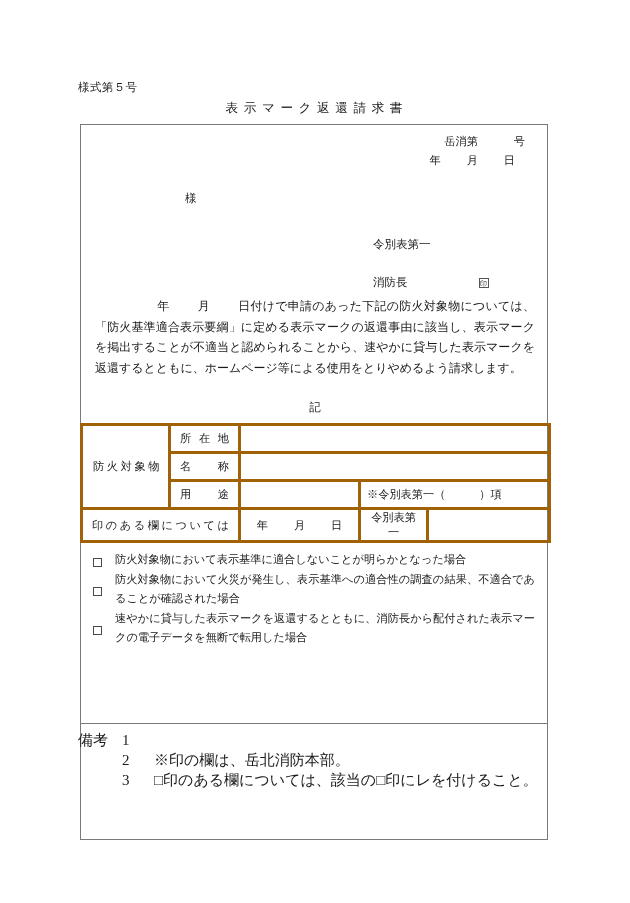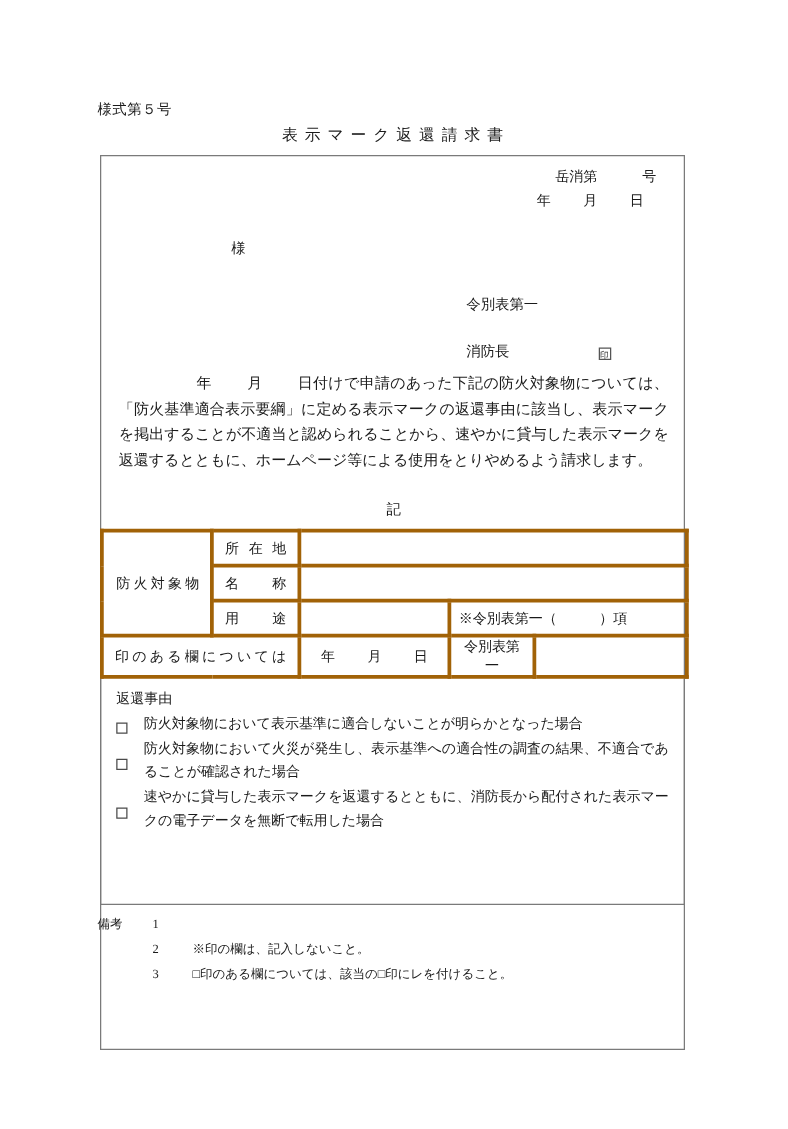--- a/index.html
+++ b/index.html
@@ -206,21 +206,21 @@
     text-align: justify;
     text-justify: inter-character;
   }
 
   
   .notes {
     position: absolute;
     left: 78px;
     top: 730px;
     width: 470px;
-    font-size: 10px;
+    font-size: 15px;
     line-height: 20px;
   }
   .note-row {
     display: flex;
     align-items: baseline;
   }
   .note-label {
     flex: 0 0 auto;
     width: 44px;
     white-space: nowrap;
@@ -300,21 +300,20 @@
           <td class="center">
             <span class="ymd"><span>年</span><span class="sp"></span><span>月</span><span class="sp"></span><span>日</span></span>
           </td>
           <td class="center">令別表第一</td>
           <td class="blank"></td>
         </tr>
       </tbody>
     </table>
 
     <div class="reasons">
-      <div class="reasons-title">返還事由</div>
 
       <div class="reason-item">
         <span class="cb"></span>
         <span class="reason-text">防火対象物において表示基準に適合しないことが明らかとなった場合</span>
       </div>
 
       <div class="reason-item">
         <span class="cb"></span>
         <span class="reason-text">防火対象物において火災が発生し、表示基準への適合性の調査の結果、不適合であることが確認された場合</span>
       </div>
@@ -328,21 +327,21 @@
   </div>
 
   <div class="notes">
     <div class="note-row">
       <span class="note-label">備考</span>
       <span class="note-num">1</span>
     </div>
     <div class="note-row">
       <span class="note-label"></span>
       <span class="note-num">2</span>
-      <span class="note-body">※印の欄は、記入しないこと。</span>
+      <span class="note-body">※印の欄は、岳北消防本部。</span>
     </div>
     <div class="note-row">
       <span class="note-label"></span>
       <span class="note-num">3</span>
       <span class="note-body">□印のある欄については、該当の□印にレを付けること。</span>
     </div>
   </div>
 
 </div>
 

